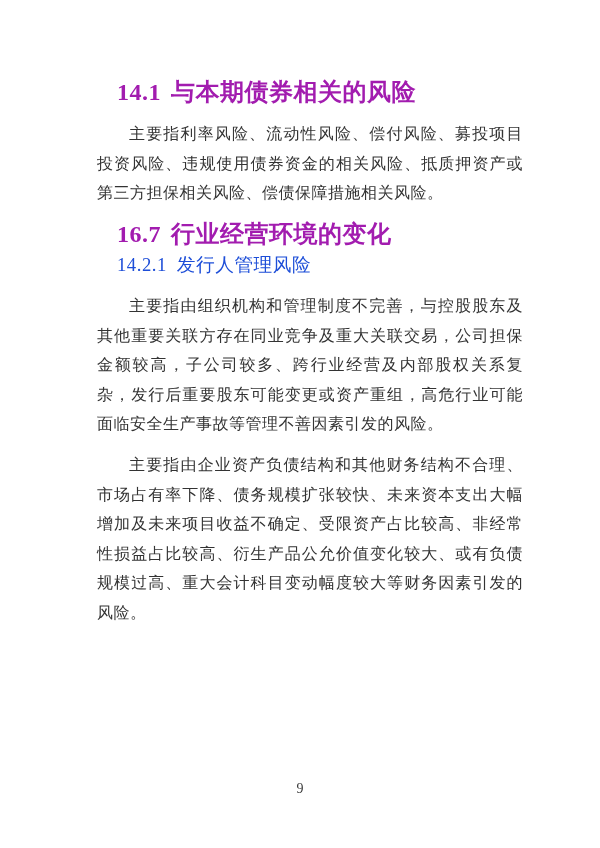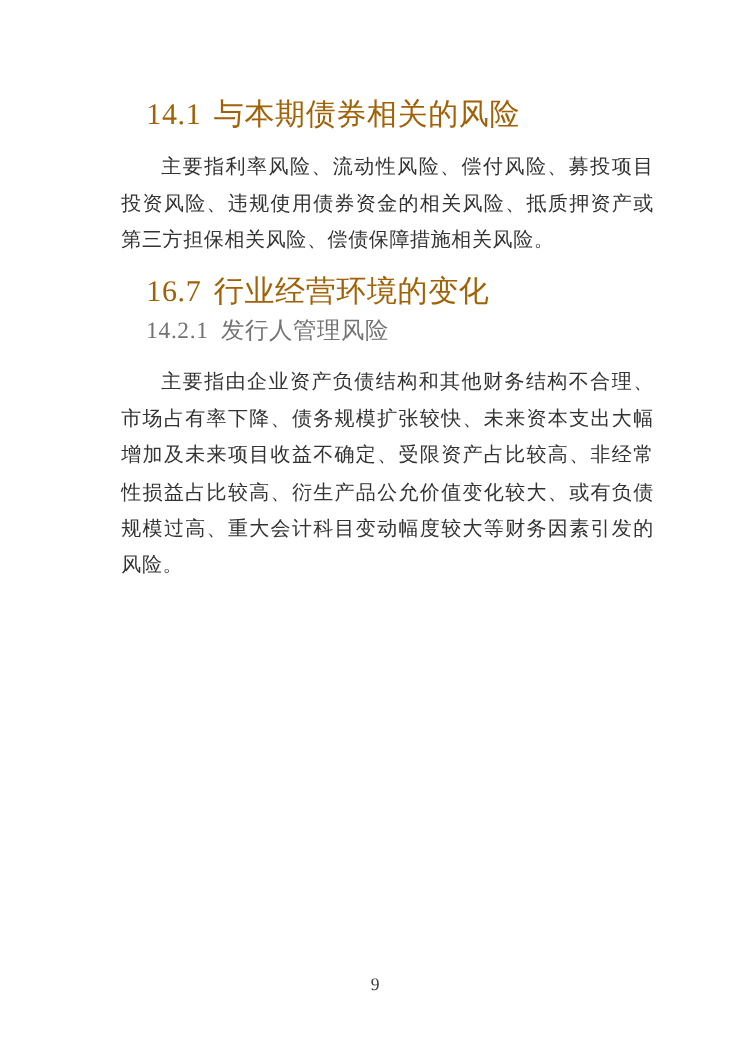--- a/index.html
+++ b/index.html
@@ -29,26 +29,26 @@
   .para {
     margin: 12px;
     text-indent: 32px;
   }
   .heading {
     margin: 1px 0 0 0;
     text-indent: 32px;
     text-align: left;
   }
   .heading-l2 {
-    font-weight: 400;
-    color: #a16207;
+    font-weight: 700;
+    color: #a21caf;
   }
   .heading-l3 {
     font-weight: 400;
-    color: #737373;
+    color: #1d4ed8;
   }
   .heading .num {
     margin-right: 10px;
     letter-spacing: 0.5px;
   }
   .footer {
     position: absolute;
     left: 0;
     top: 779px;
     width: 100%;
@@ -72,20 +72,21 @@
     <p class="para">主要指利率风险、流动性风险、偿付风险、募投项目投资风险、违规使用债券资金的相关风险、抵质押资产或第三方担保相关风险、偿债保障措施相关风险。</p>
 
     <h2 class="heading heading-l2">
       <span class="num">16.7</span><span class="ttl">行业经营环境的变化</span>
     </h2>
 
     <h3 class="heading heading-l3">
       <span class="num">14.2.1</span><span class="ttl">发行人管理风险</span>
     </h3>
 
+    <p class="para">主要指由组织机构和管理制度不完善，与控股股东及其他重要关联方存在同业竞争及重大关联交易，公司担保金额较高，子公司较多、跨行业经营及内部股权关系复杂，发行后重要股东可能变更或资产重组，高危行业可能面临安全生产事故等管理不善因素引发的风险。</p>
 
 
     <p class="para">主要指由企业资产负债结构和其他财务结构不合理、市场占有率下降、债务规模扩张较快、未来资本支出大幅增加及未来项目收益不确定、受限资产占比较高、非经常性损益占比较高、衍生产品公允价值变化较大、或有负债规模过高、重大会计科目变动幅度较大等财务因素引发的风险。</p>
 
 
 
   </main>
 
   <footer class="footer">
     <span>9</span>

